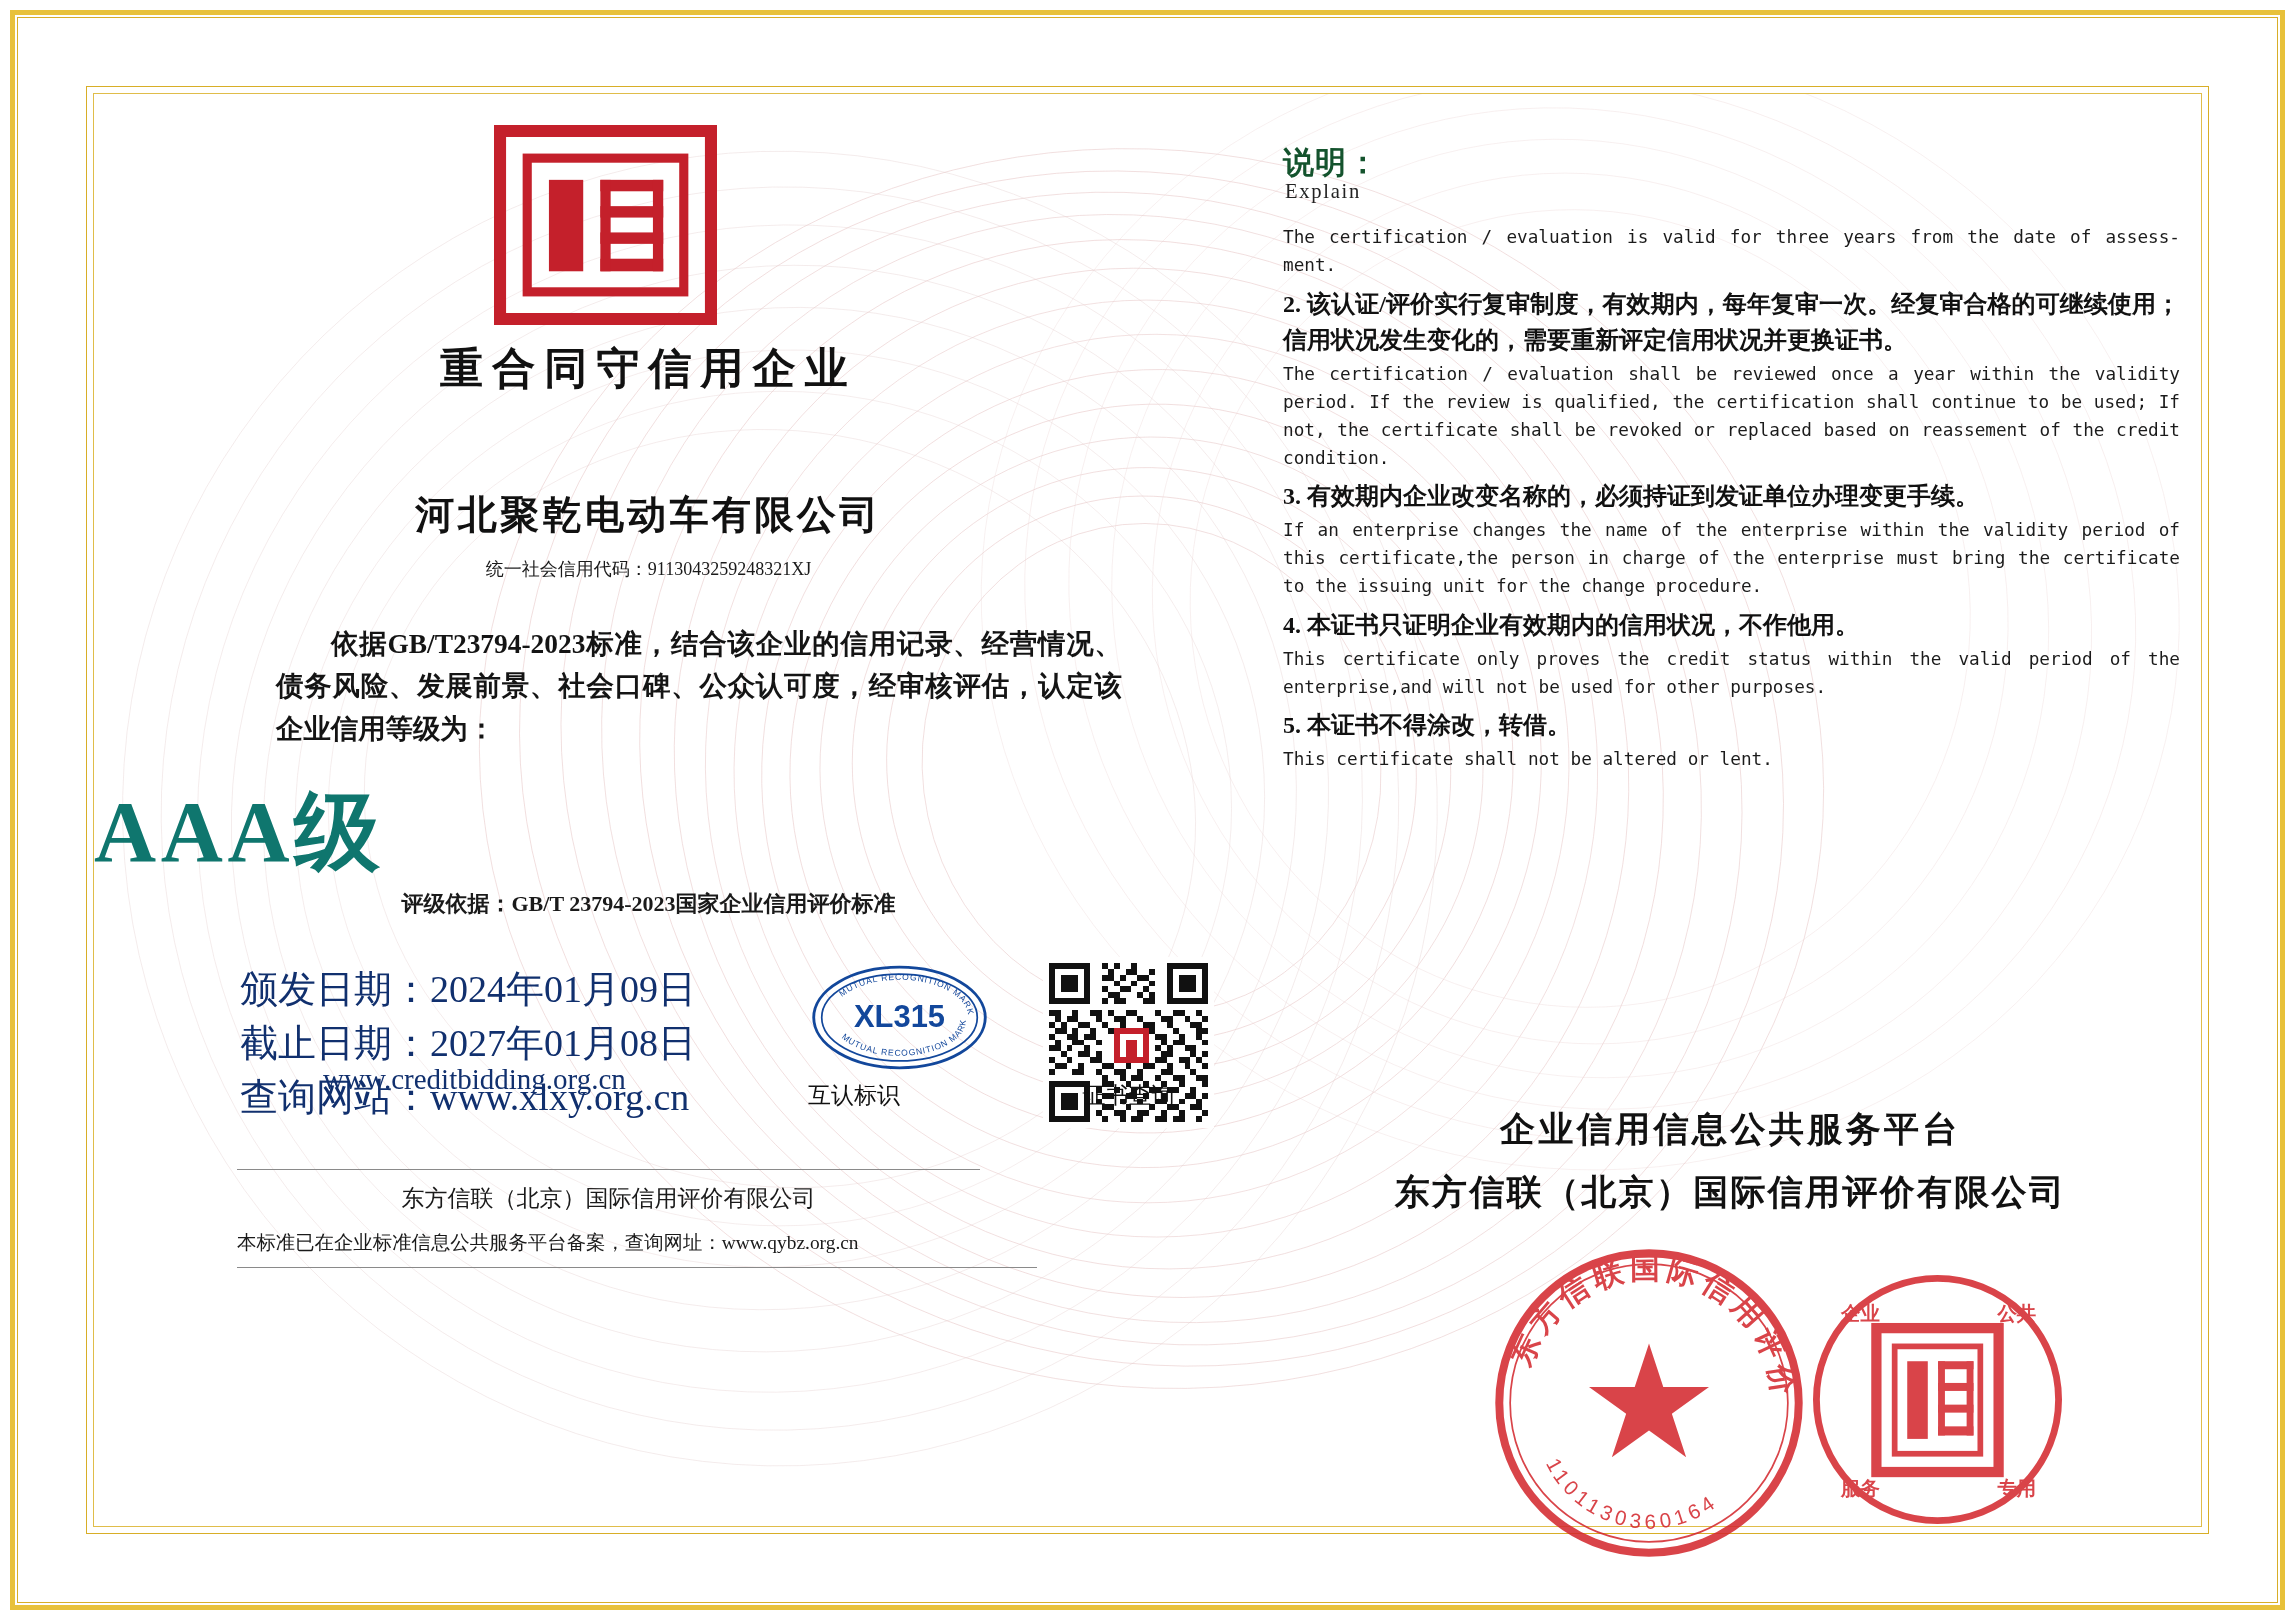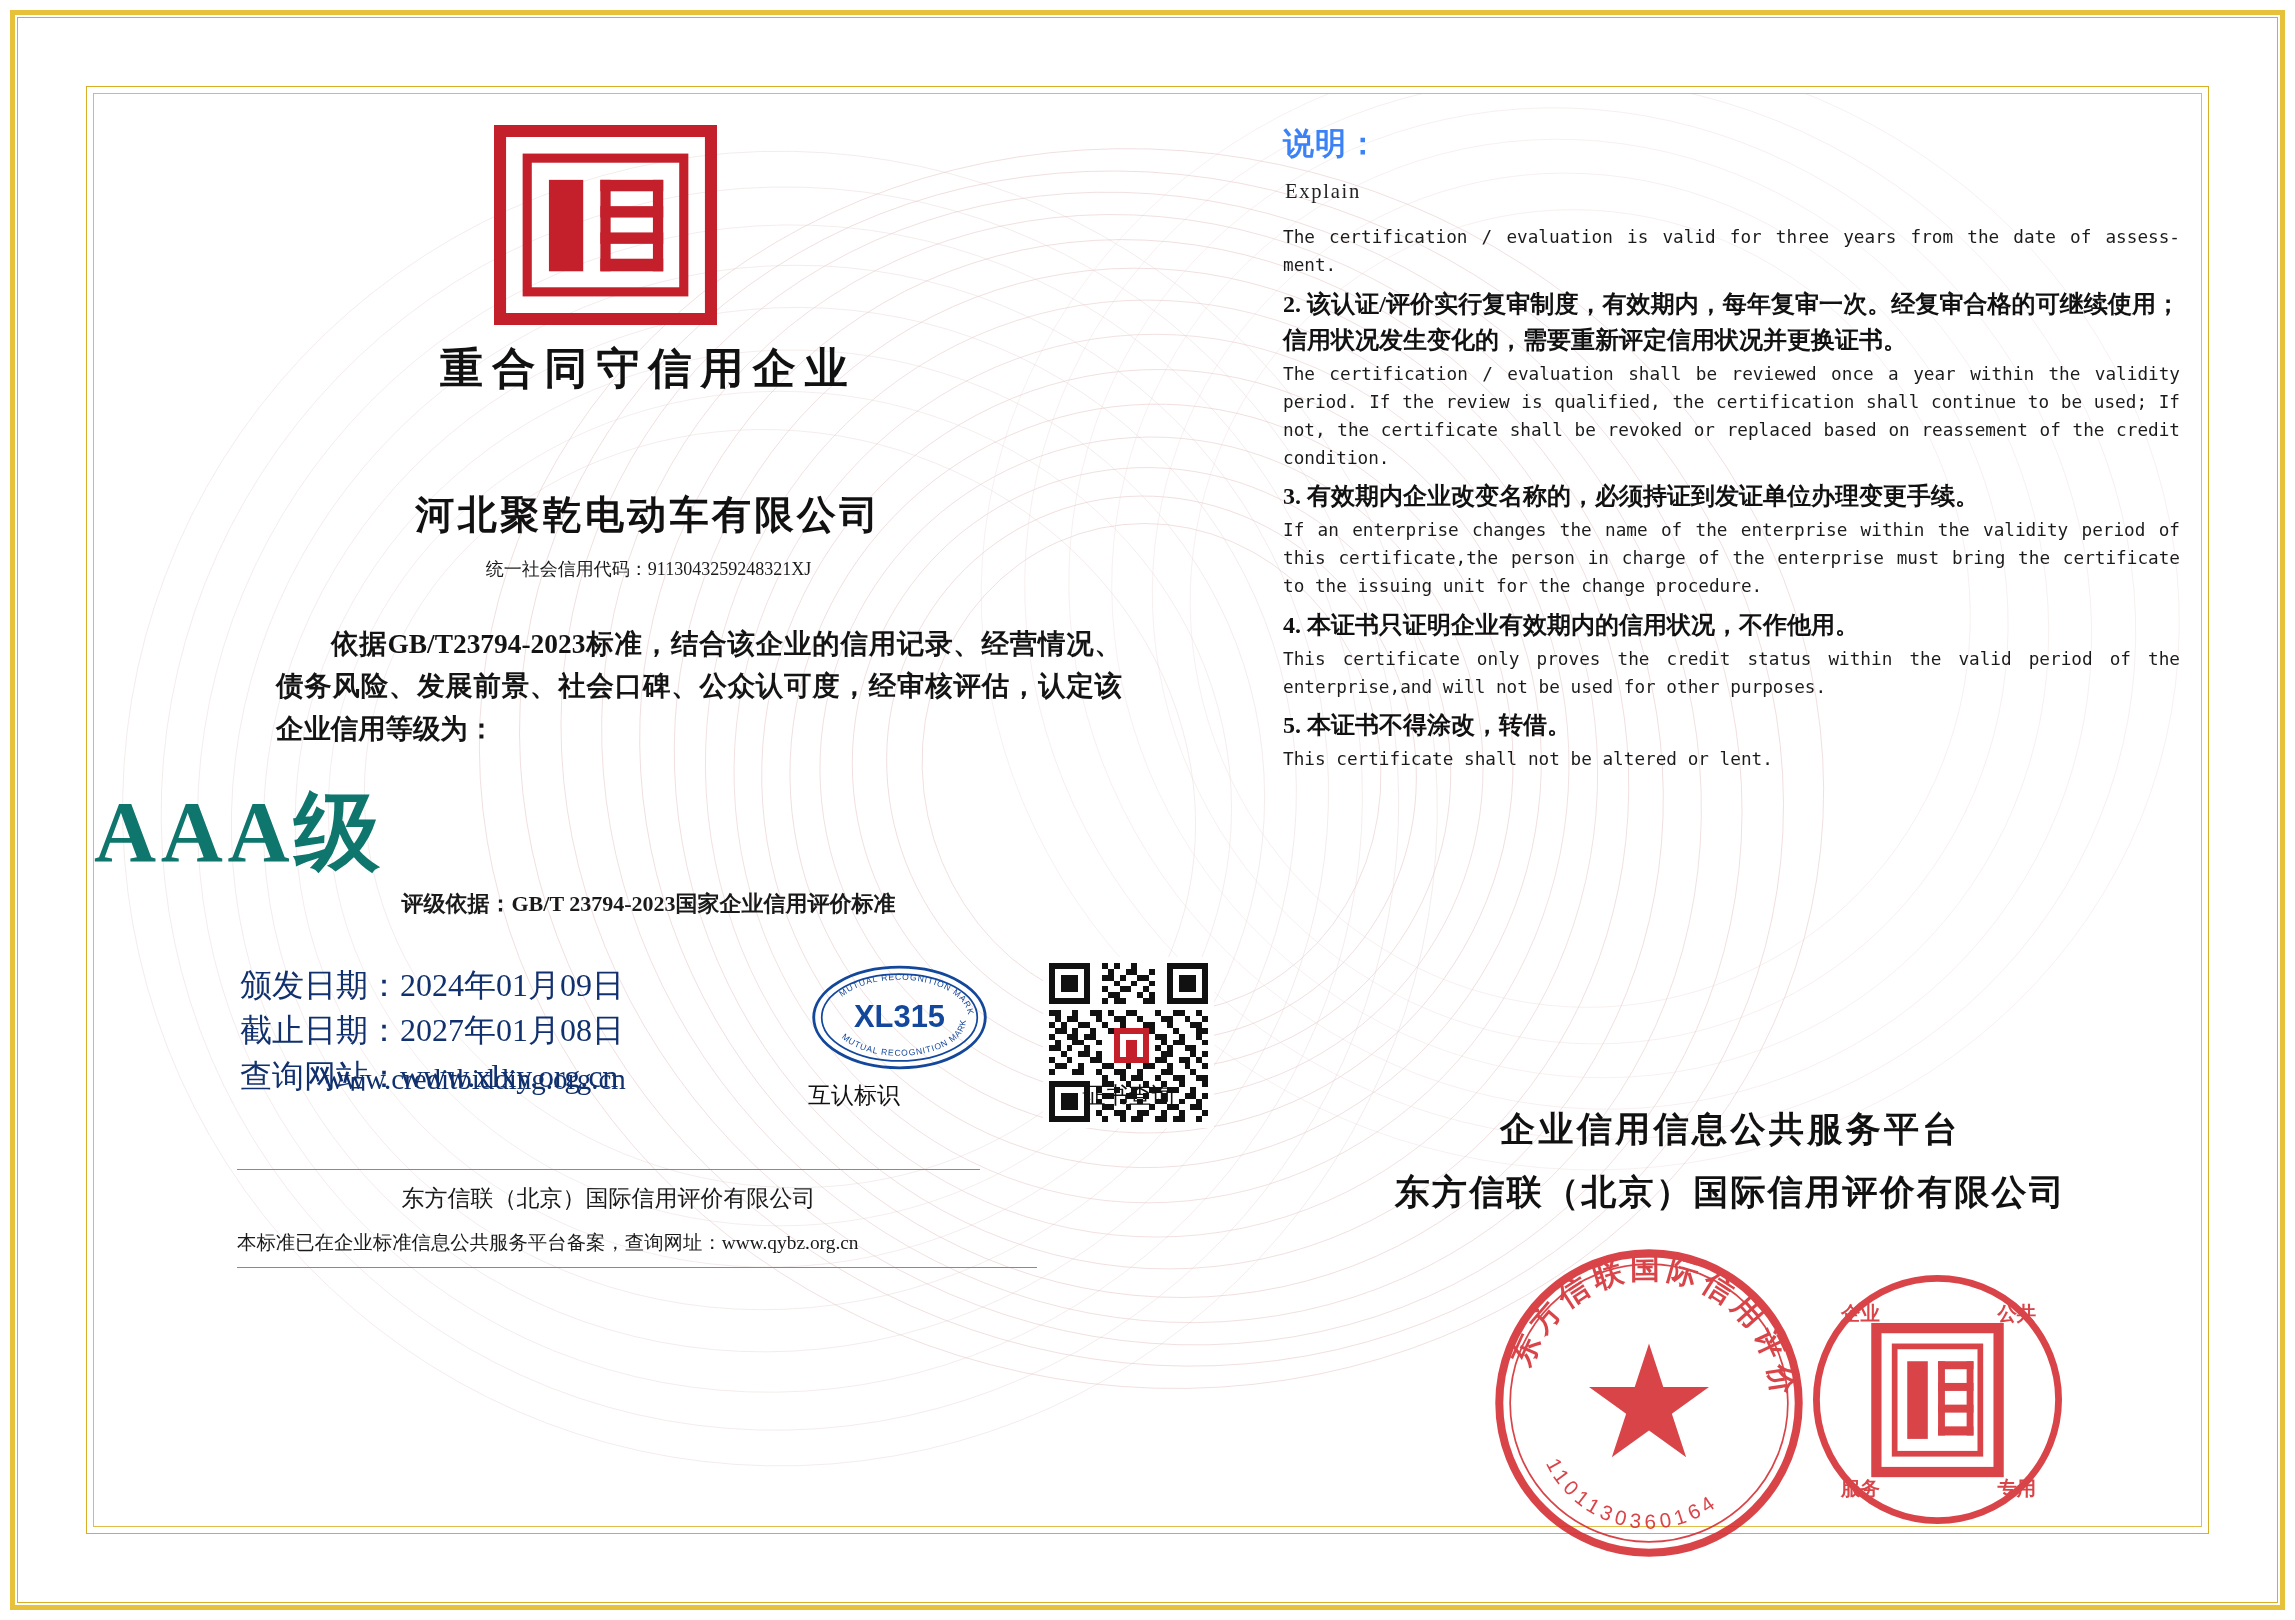--- a/index.html
+++ b/index.html
@@ -166,21 +166,21 @@
     color: #1a1a1a;
   }
 
   .dates {
     position: absolute;
     left: 146px; top: 869px;
     width: 514px;
     color: #11306e;
   }
   .dates .row {
-    font-size: 32px;
+    font-size: 38px;
     line-height: 1.42;
     white-space: nowrap;
   }
   .dates .row .lbl { color: #11306e; }
   .dates .row .val { color: #11306e; }
   .url-extra {
     position: absolute;
     left: 229px; top: 969px;
     font-size: 29px;
     color: #11306e;
@@ -236,24 +236,24 @@
   }
 
   
   .right {
     position: absolute;
     left: 1166px; top: 0;
     width: 941px; height: 1432px;
   }
   .explain-cn {
     position: absolute;
-    left: 23px; top: 29px;
+    left: 23px; top: 48px;
     font-weight: bold;
     font-size: 31px;
-    color: #3b82f6;
+    color: #14532d;
     letter-spacing: 1.1px;
   }
   .explain-en {
     position: absolute;
     left: 25px; top: 86px;
     font-size: 20.6px;
     letter-spacing: 1.7px;
     color: #222;
   }
   .notes {

